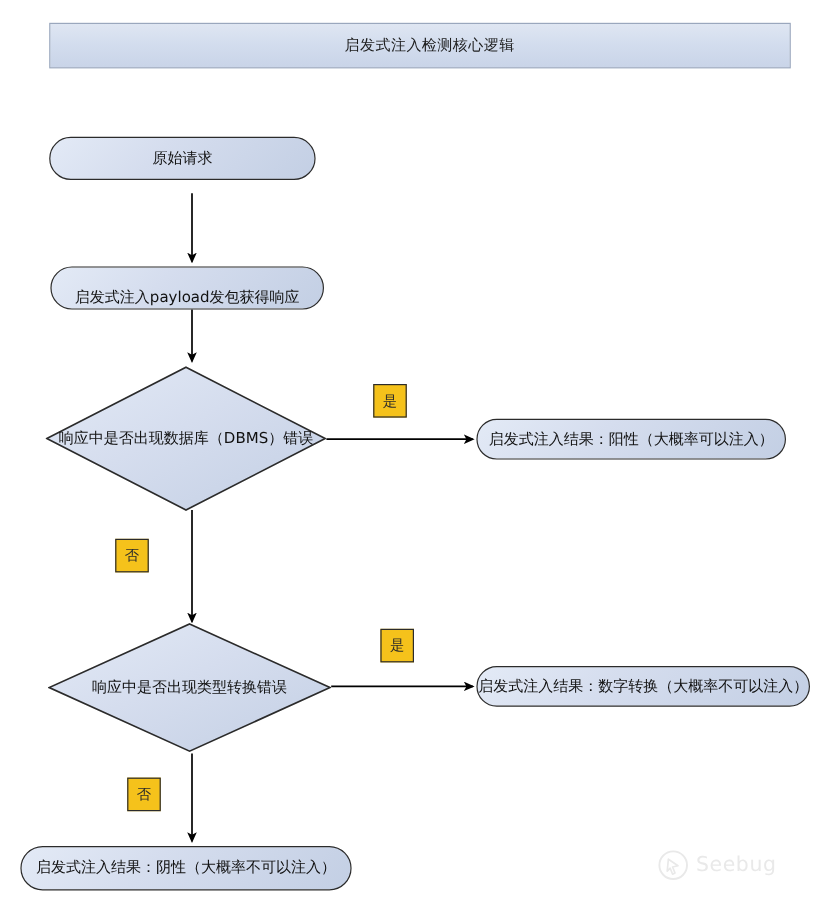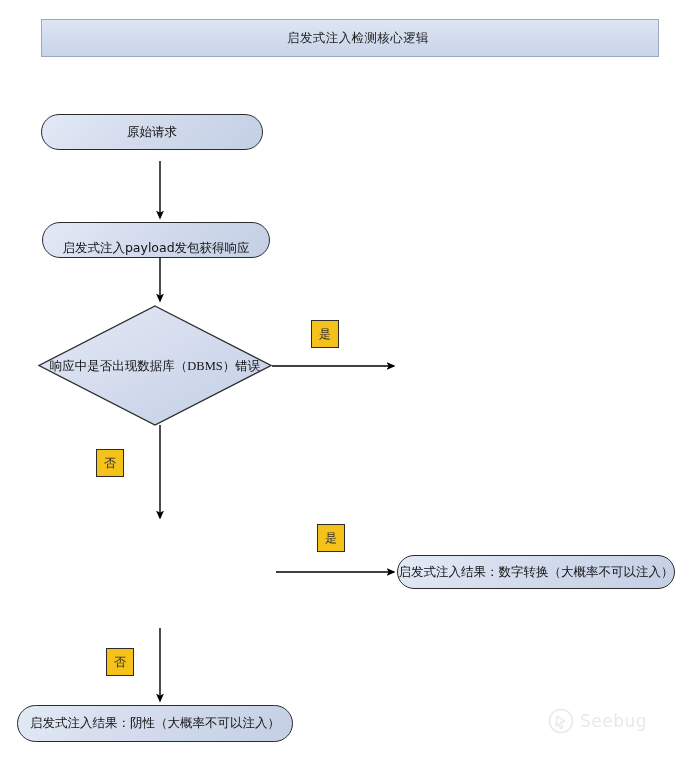--- a/index.html
+++ b/index.html
@@ -69,21 +69,20 @@
   }
   .diamond-label {
     position: absolute;
     left: 50%;
     top: 50%;
     transform: translate(-50%, -50%);
     font-size: 12.5px;
     color: #111111;
     white-space: nowrap;
     text-align: center;
-    font-family: Liberation Serif, serif;
   }
 
   
   .edge-label {
     position: absolute;
     box-sizing: border-box;
     background: #f5c21b;
     border: 1.6px solid #2b2b2b;
     color: #2b2b2b;
     font-size: 12px;
@@ -164,21 +163,37 @@
           <stop offset="0%" stop-color="#e3eaf6"></stop>
           <stop offset="45%" stop-color="#d5ddee"></stop>
           <stop offset="100%" stop-color="#c3cfe4"></stop>
         </linearGradient>
       </defs>
       <polygon points="117,1 233,60.5 117,120 1,60.5" fill="url(#dgrad1)" stroke="#2b2b2b" stroke-width="1.4"></polygon>
     </svg>
     <span class="diamond-label">响应中是否出现数据库（DBMS）错误</span>
   </div>
 
-
+  <div class="node round" style="left:397px; top:349px; width:258px; height:34px;">
+    <span>启发式注入结果：阳性（大概率可以注入）</span>
+  </div>
+
+  <div class="diamond-wrap" style="left:40px; top:519px; width:236px; height:108px;">
+    <svg class="diamond-shape" viewBox="0 0 236 108" preserveAspectRatio="none" xmlns="http://www.w3.org/2000/svg">
+      <defs>
+        <linearGradient id="dgrad2" x1="0" y1="0" x2="1" y2="1">
+          <stop offset="0%" stop-color="#e3eaf6"></stop>
+          <stop offset="45%" stop-color="#d5ddee"></stop>
+          <stop offset="100%" stop-color="#c3cfe4"></stop>
+        </linearGradient>
+      </defs>
+      <polygon points="118,1 235,54 118,107 1,54" fill="url(#dgrad2)" stroke="#2b2b2b" stroke-width="1.4"></polygon>
+    </svg>
+    <span class="diamond-label">响应中是否出现类型转换错误</span>
+  </div>
 
   <div class="node round" style="left:397px; top:555px; width:278px; height:34px;">
     <span>启发式注入结果：数字转换（大概率不可以注入）</span>
   </div>
 
   <div class="node round" style="left:17px; top:705px; width:276px; height:37px;text-align:center;">
     <span>启发式注入结果：阴性（大概率不可以注入）</span>
   </div>
 
   <div class="edge-label" style="left:311px; top:320px;">

